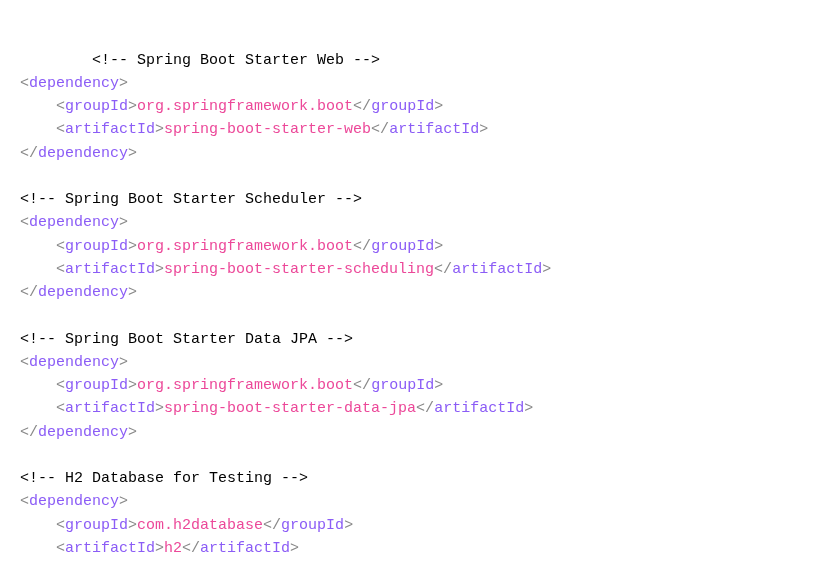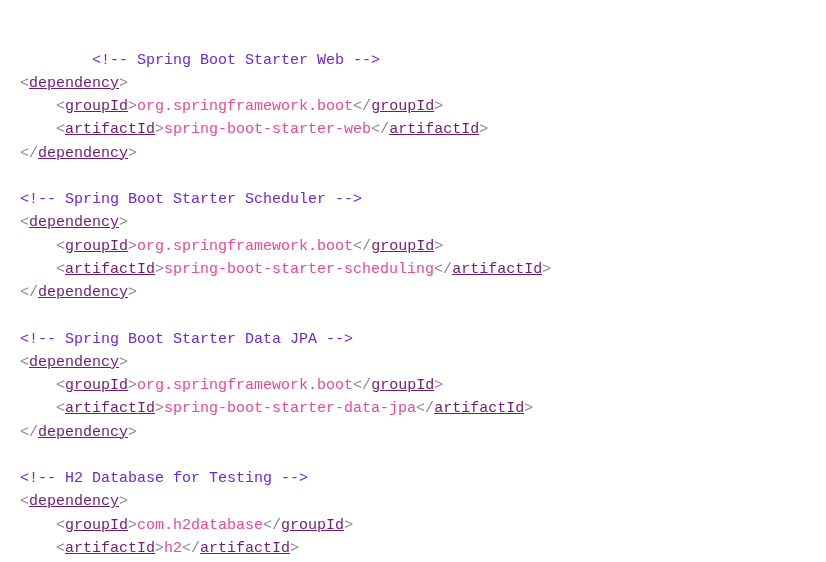--- a/index.html
+++ b/index.html
@@ -5,23 +5,23 @@
   body {
     font-family: Consolas, 'Courier New', monospace;
     font-size: 15px;
     line-height: 1.55;
     white-space: pre;
     margin: 0;
     padding: 2px 0 20px 20px;
     color: #333;
     background: #fff;
   }
-  .tag    { color: #701a75; text-decoration: underline; }
+  .tag    { color: #8b5cf6; }
   .text   { color: #ec4899; }
-  .comment{ color: #6d28d9; }
+  .comment{ color: #000000; }
   .angle  { color: #888; }
 </style>
 </head>
 <body>
 
 <div id="code">        <span class="comment">&lt;!-- Spring Boot Starter Web --&gt;</span>
 <span class="angle">&lt;</span><span class="tag">dependency</span><span class="angle">&gt;</span>
     <span class="angle">&lt;</span><span class="tag">groupId</span><span class="angle">&gt;</span><span class="text">org.springframework.boot</span><span class="angle">&lt;/</span><span class="tag">groupId</span><span class="angle">&gt;</span>
     <span class="angle">&lt;</span><span class="tag">artifactId</span><span class="angle">&gt;</span><span class="text">spring-boot-starter-web</span><span class="angle">&lt;/</span><span class="tag">artifactId</span><span class="angle">&gt;</span>
 <span class="angle">&lt;/</span><span class="tag">dependency</span><span class="angle">&gt;</span>

